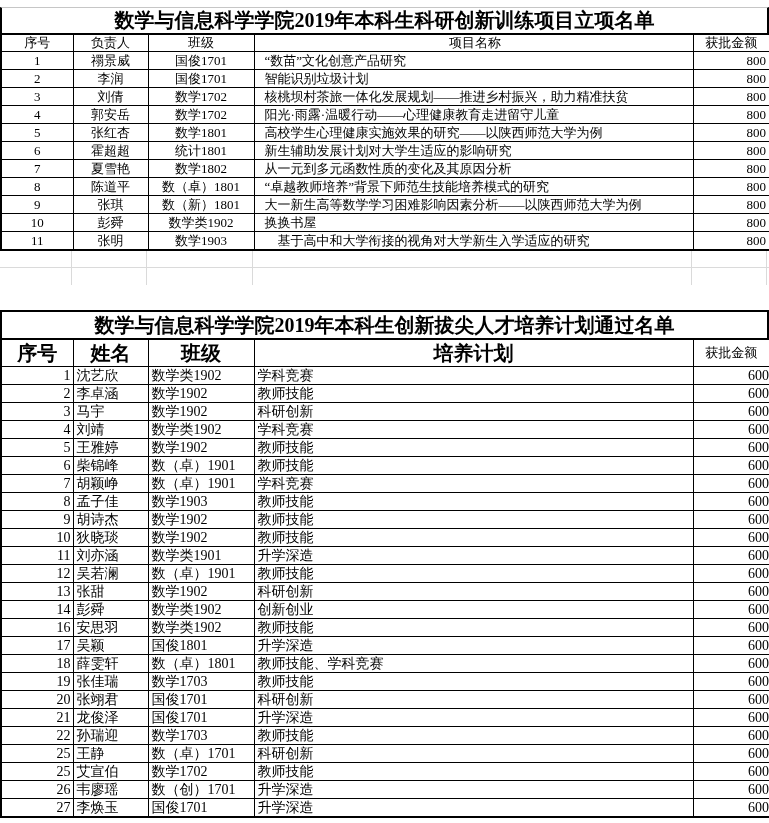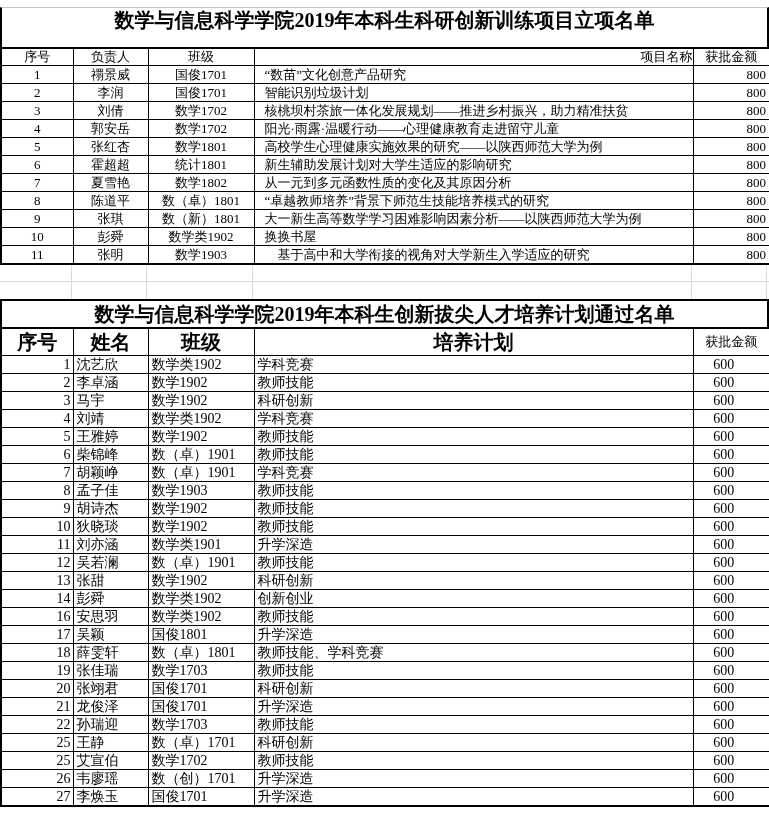--- a/index.html
+++ b/index.html
@@ -10,58 +10,58 @@
   }
   .sheet{position:relative;width:769px;height:823px;background:#fff;}
   .topstrip{height:7px;}
 
   
   .tbl-title{
     box-sizing:border-box;width:769px;text-align:center;
     font-weight:bold;overflow:hidden;white-space:nowrap;
   }
   .title1{
-    height:40px;line-height:25px;font-size:20px;
+    height:26px;line-height:25px;font-size:20px;
     border-top:1px solid #c6c6c6;border-left:2px solid #000;border-right:2px solid #000;
   }
   .title2{
     height:28px;line-height:27px;font-size:20px;
-    border-top:2px solid #000;border-left:2px solid #000;border-right:2px solid #000;
+    border-top:2px solid #000;border-left:2px solid #000;border-right:2px solid #000;margin-top:25px;
   }
 
   
   table{border-collapse:collapse;table-layout:fixed;width:769px;}
   table,th,td{border:1px solid #000;}
   table{border-width:2px;}
   th,td{
     box-sizing:border-box;padding:0;overflow:hidden;white-space:nowrap;
     font-weight:normal;
   }
   col.c1{width:72px;}col.c2{width:75px;}col.c3{width:106px;}col.c4{width:439px;}col.c5{width:77px;}
 
   
   .t1 th{height:16px;line-height:16px;font-size:13px;text-align:center;}
-  .t1 th.h-project{text-align:right;padding-left:3px;}
+  .t1 th.h-project{text-align:center;padding-left:3px;}
   .t1 td{height:18px;line-height:17px;font-size:13px;}
   .t1 td:nth-child(1),.t1 td:nth-child(2),.t1 td:nth-child(3){text-align:center;}
   .t1 td:nth-child(4){text-align:left;padding-left:10px;}
   .t1 td:nth-child(5){text-align:right;padding-right:3px;margin-left:10px;}
 
   
   .gap{position:relative;width:769px;height:34px;background:#fff;}
   .gap .v{position:absolute;top:0;width:1px;height:34px;background:#dadada;}
   .gap .h{position:absolute;left:0;top:16px;width:769px;height:1px;background:#dadada;}
 
   
   .t2 th{height:26px;line-height:26px;font-size:20px;font-weight:bold;text-align:center;}
   .t2 th.h-amount{font-size:13px;font-weight:normal;}
   .t2 td{height:18px;line-height:17px;font-size:14px;}
   .t2 td:nth-child(1){text-align:right;padding-right:2px;}
   .t2 td:nth-child(2),.t2 td:nth-child(3),.t2 td:nth-child(4){text-align:left;padding-left:3px;}
-  .t2 td:nth-child(5){text-align:center;padding-right:15px;}
+  .t2 td:nth-child(5){text-align:right;padding-right:0;}
 </style>
 </head>
 <body>
 
 <div class="sheet">
 
   <div class="topstrip"></div>
 
   <div class="tbl-title title1">数学与信息科学学院2019年本科生科研创新训练项目立项名单</div>
 

